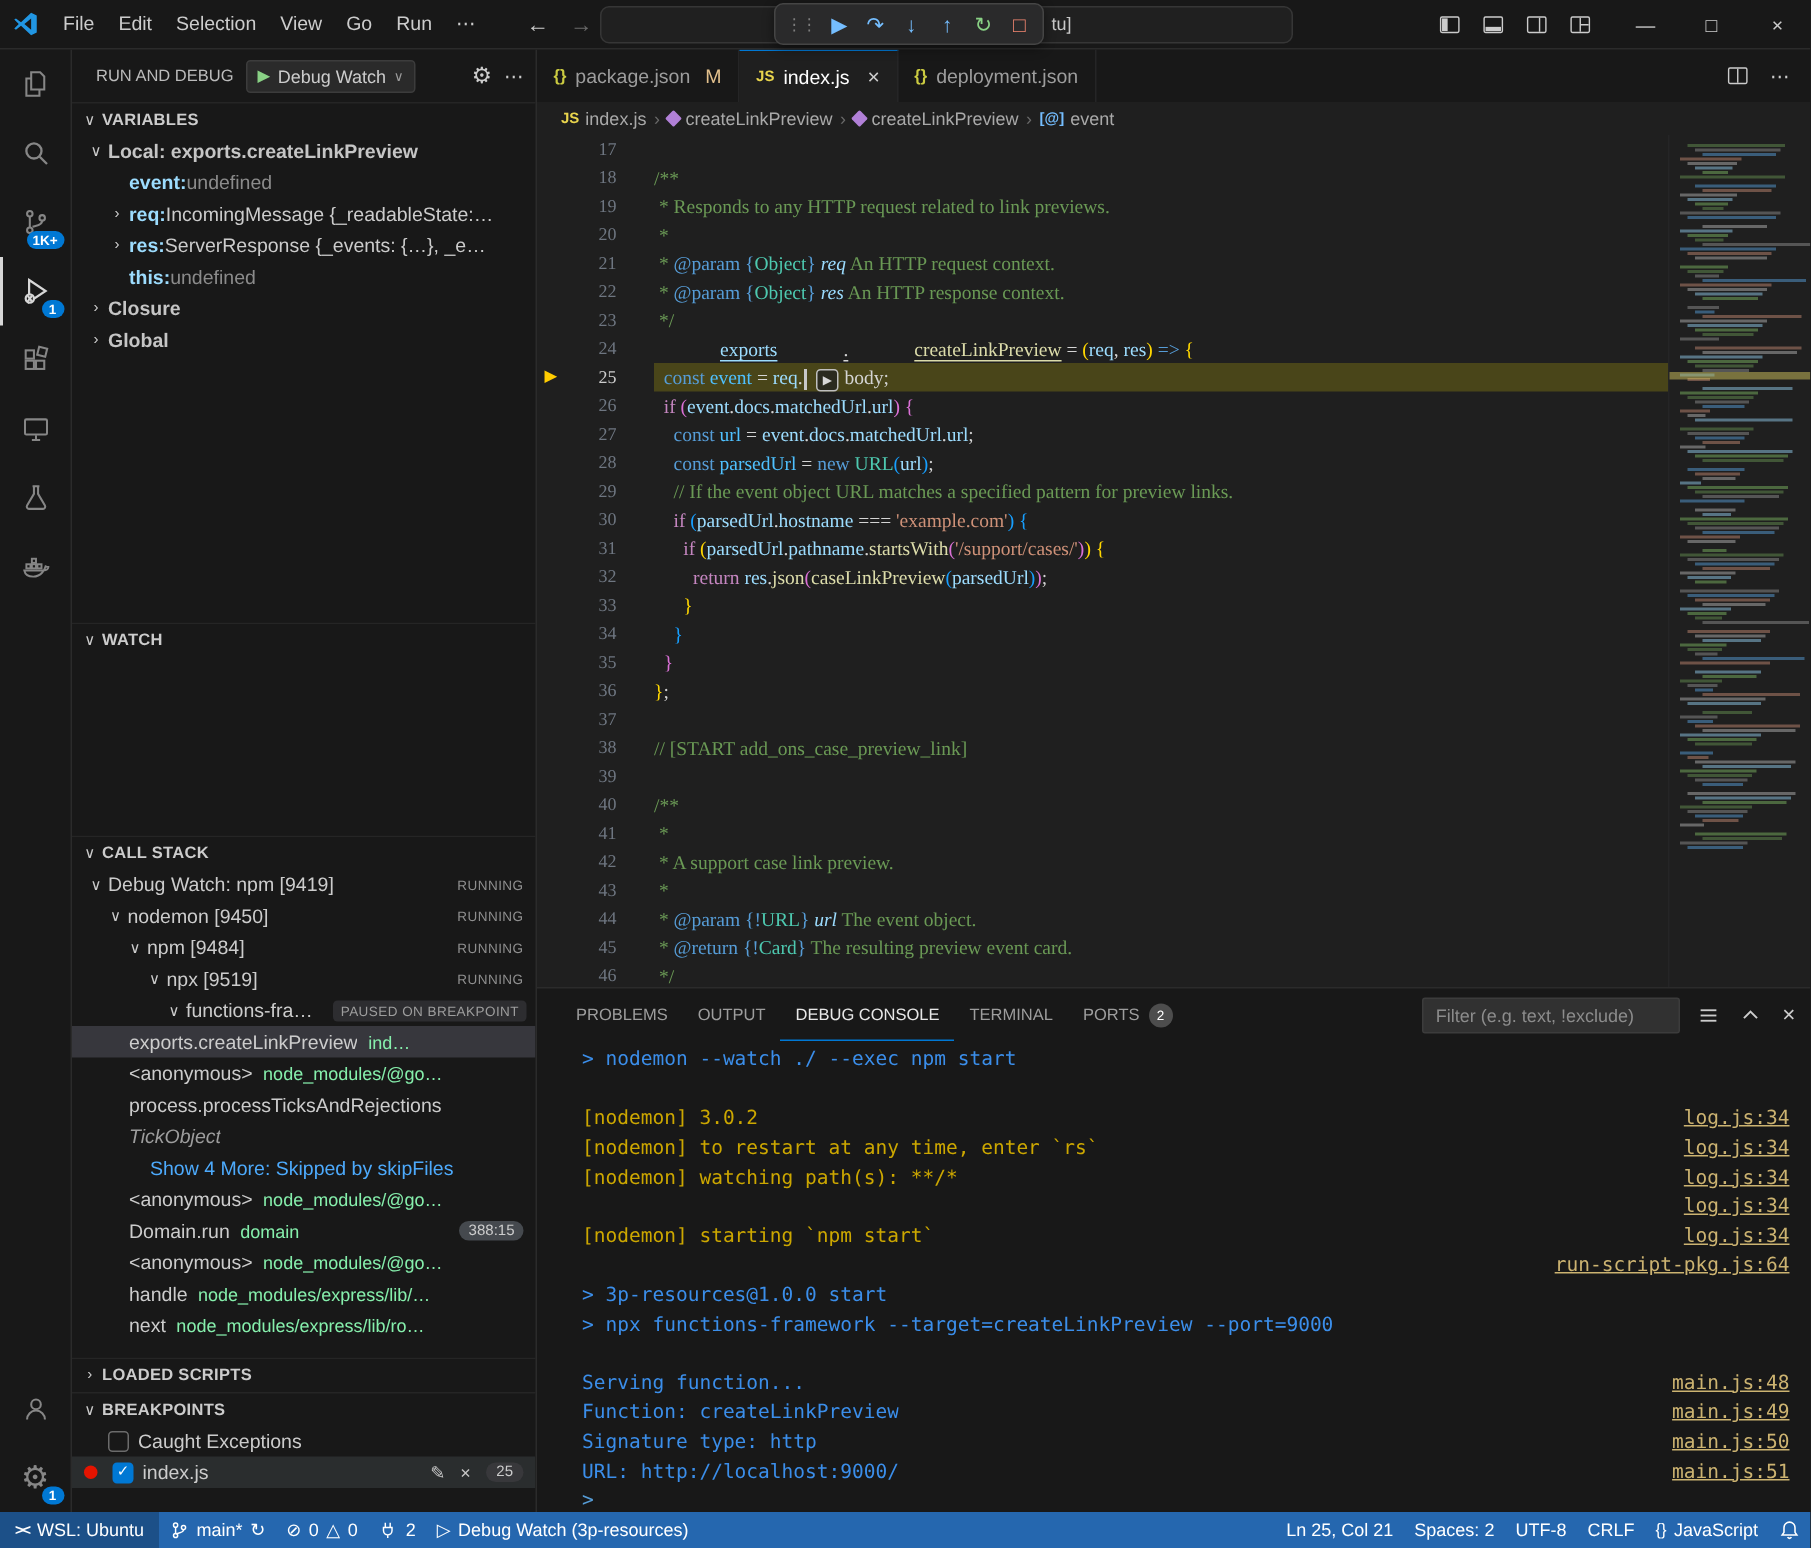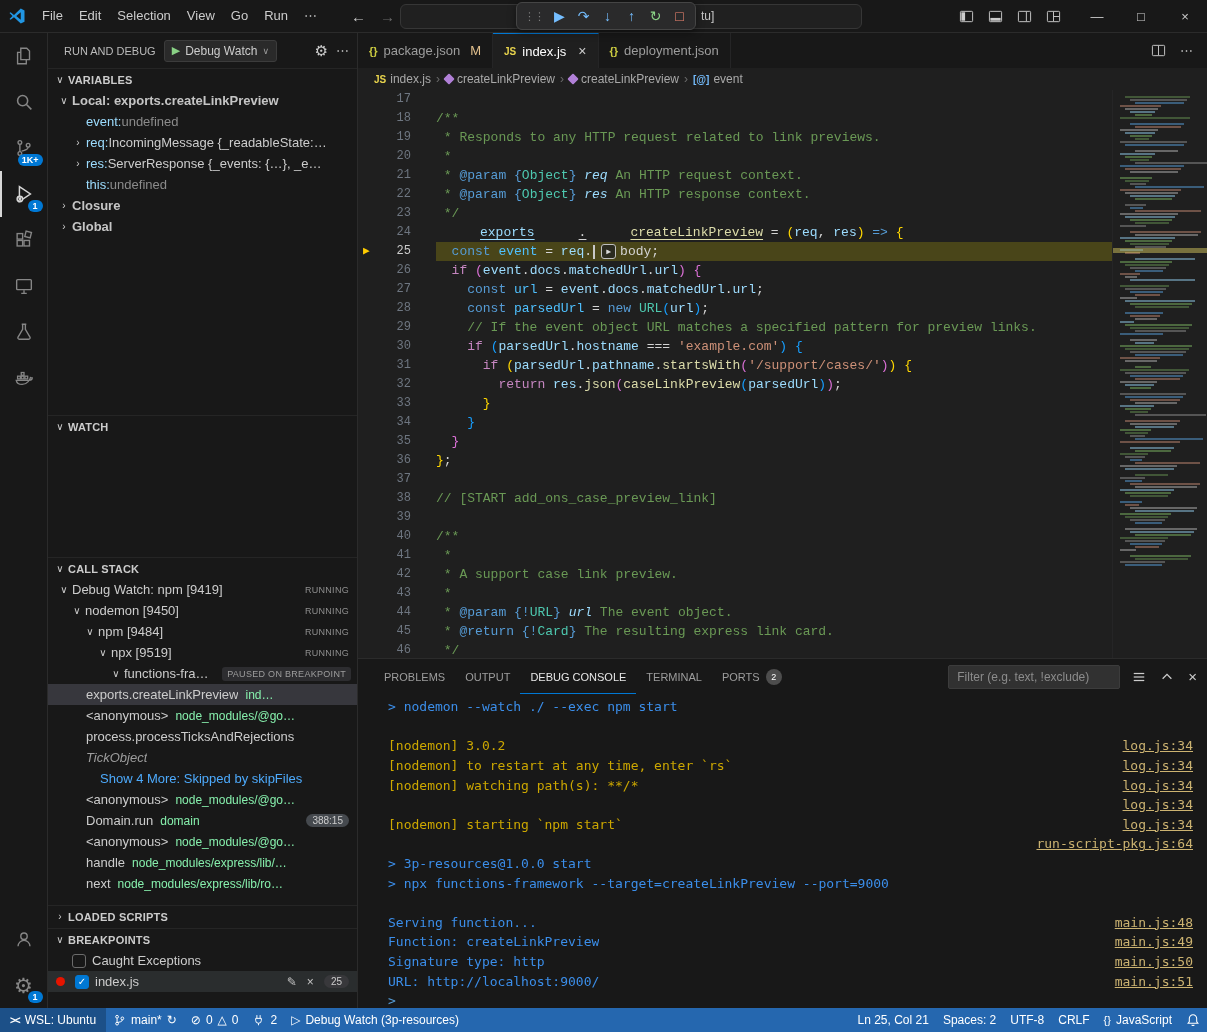--- a/index.html
+++ b/index.html
@@ -51,21 +51,21 @@
 .side-ico2{color:#cccccc;}
 .sec{display:flex;flex-direction:column;overflow:hidden;}
 .sec-header{height:22px;display:flex;align-items:center;font-weight:bold;font-size:11px;color:#cccccc;
   border-top:1px solid rgba(255,255,255,.06);flex-shrink:0;padding-left:4px;letter-spacing:.2px;}
 .sec-header .twistie{font-weight:normal;}
 .twistie{width:16px;text-align:center;font-size:10px;color:#cccccc;flex-shrink:0;}
 .tree-row{height:21px;display:flex;align-items:center;white-space:nowrap;overflow:hidden;flex-shrink:0;}
 .tree-row.selected{background:#37373d;}
 .tree-row.hover{background:#2a2d2e;}
 .scope-label{font-weight:bold;color:#c5c5c5;}
-.var-name{color:#9cdcfe;}
+.var-name{color:#9cdcfe;font-weight:bold;}
 .var-val{color:#cccccc;}
 .var-val.undef{color:#8b8b8b;}
 .cs-label{color:#cccccc;overflow:hidden;text-overflow:ellipsis;}
 .cs-label.italic{font-style:italic;color:#9d9d9d;}
 .cs-file{color:#86efac;margin-left:7px;font-size:12px;overflow:hidden;text-overflow:ellipsis;}
 .cs-status{margin-left:auto;color:#8f8f8f;font-size:9px;padding-right:8px;letter-spacing:.3px;flex-shrink:0;}
 .cs-status.paused{background:#2d2d30;padding:2px 5px;border-radius:3px;margin-right:6px;color:#9d9d9d;}
 .cs-badge{margin-left:auto;margin-right:8px;background:#45494e;color:#cccccc;font-size:10px;border-radius:8px;padding:1px 6px;flex-shrink:0;}
 .cs-link{color:#4daafc;}
 .bp-dot{width:9px;height:9px;border-radius:50%;background:#e51400;margin:0 4px 0 8px;flex-shrink:0;}
@@ -89,21 +89,21 @@
 .tab-git-m{color:#e2c08d;margin-left:4px;}
 .tab-close{color:#cccccc;margin-left:6px;font-size:14px;}
 .tab-actions{margin-left:auto;display:flex;align-items:center;gap:14px;padding-right:14px;color:#cccccc;}
 .breadcrumbs{height:22px;display:flex;align-items:center;padding-left:16px;font-size:12px;color:#a9a9a9;gap:5px;flex-shrink:0;background:#1f1f1f;}
 .bc-item{display:flex;align-items:center;gap:4px;}
 .bc-sep{color:#6a6a6a;font-size:12px;}
 .bc-method{width:8px;height:8px;background:#b180d7;transform:rotate(45deg);border-radius:1px;}
 .bc-var{color:#75beff;font-weight:bold;font-size:10px;}
 
 
-.code-wrap{flex:1;position:relative;overflow:hidden;font-family:Liberation Mono, monospace;font-size:13px;}
+.code-wrap{flex:1;position:relative;overflow:hidden;font-family:Liberation Serif, serif;font-size:13px;}
 .code-lines{position:absolute;inset:0 95px 0 0;}
 .code-line{display:flex;height:19px;line-height:19px;white-space:pre;}
 .gutter{width:78px;color:#6e7681;text-align:right;padding-right:25px;flex-shrink:0;position:relative;font-size:12px;}
 .code-line.current .gutter{color:#cccccc;}
 .dbg-arrow{position:absolute;left:5px;top:0;color:#ffcc00;font-size:11px;}
 .line-content{flex:1;min-width:0;}
 .code-line.current .line-content{background:rgba(255,234,0,.19);}
 .cursor{display:inline-block;width:2px;height:14px;background:#c8c8c8;vertical-align:middle;margin-left:1px;}
 .sugg-icon{display:inline-flex;align-items:center;justify-content:center;width:15px;height:15px;border:1px solid #bfbfbf;
   border-radius:3px;color:#d8d8d8;font-size:8px;vertical-align:middle;margin:0 4px 0 6px;background:#2b2b20;}
@@ -508,21 +508,21 @@
           <div class="code-line"><div class="gutter">35</div><div class="line-content"><span class="t-b2">  }</span></div></div>
           <div class="code-line"><div class="gutter">36</div><div class="line-content"><span class="t-b1">}</span><span class="t-p">;</span></div></div>
           <div class="code-line"><div class="gutter">37</div><div class="line-content"></div></div>
           <div class="code-line"><div class="gutter">38</div><div class="line-content"><span class="t-c">// [START add_ons_case_preview_link]</span></div></div>
           <div class="code-line"><div class="gutter">39</div><div class="line-content"></div></div>
           <div class="code-line"><div class="gutter">40</div><div class="line-content"><span class="t-c">/**</span></div></div>
           <div class="code-line"><div class="gutter">41</div><div class="line-content"><span class="t-c"> *</span></div></div>
           <div class="code-line"><div class="gutter">42</div><div class="line-content"><span class="t-c"> * A support case link preview.</span></div></div>
           <div class="code-line"><div class="gutter">43</div><div class="line-content"><span class="t-c"> *</span></div></div>
           <div class="code-line"><div class="gutter">44</div><div class="line-content"><span class="t-c"> * </span><span class="t-doc">@param</span><span class="t-doc"> {!</span><span class="t-doct">URL</span><span class="t-doc">}</span><span class="t-docv"> url</span><span class="t-c"> The event object.</span></div></div>
-          <div class="code-line"><div class="gutter">45</div><div class="line-content"><span class="t-c"> * </span><span class="t-doc">@return</span><span class="t-doc"> {!</span><span class="t-doct">Card</span><span class="t-doc">}</span><span class="t-c"> The resulting express link card.</span></div></div>
+          <div class="code-line"><div class="gutter">45</div><div class="line-content"><span class="t-c"> * </span><span class="t-doc">@return</span><span class="t-doc"> {!</span><span class="t-doct">Card</span><span class="t-doc">}</span><span class="t-c"> The resulting preview event card.</span></div></div>
           <div class="code-line"><div class="gutter">46</div><div class="line-content"><span class="t-c"> */</span></div></div>
         </div>
       <div class="minimap">
         <div class="minimap-lines" id="minimap-lines">
             <div style="height: 2px; margin-bottom: 1px; margin-left: 0px; width: 12px; background: rgba(106, 153, 85, 0.6); opacity: 0;"></div>
             <div style="height: 2px; margin-bottom: 1px; margin-left: 5px; width: 65px; background: rgba(106, 153, 85, 0.45);"></div>
             <div style="height: 2px; margin-bottom: 1px; margin-left: 10px; width: 57px; background: rgba(212, 212, 212, 0.3);"></div>
             <div style="height: 2px; margin-bottom: 1px; margin-left: 15px; width: 49px; background: rgba(86, 156, 214, 0.5);"></div>
             <div style="height: 2px; margin-bottom: 1px; margin-left: 0px; width: 41px; background: rgba(206, 145, 120, 0.45);"></div>
             <div style="height: 2px; margin-bottom: 1px; margin-left: 5px; width: 33px; background: rgba(212, 212, 212, 0.4);"></div>

